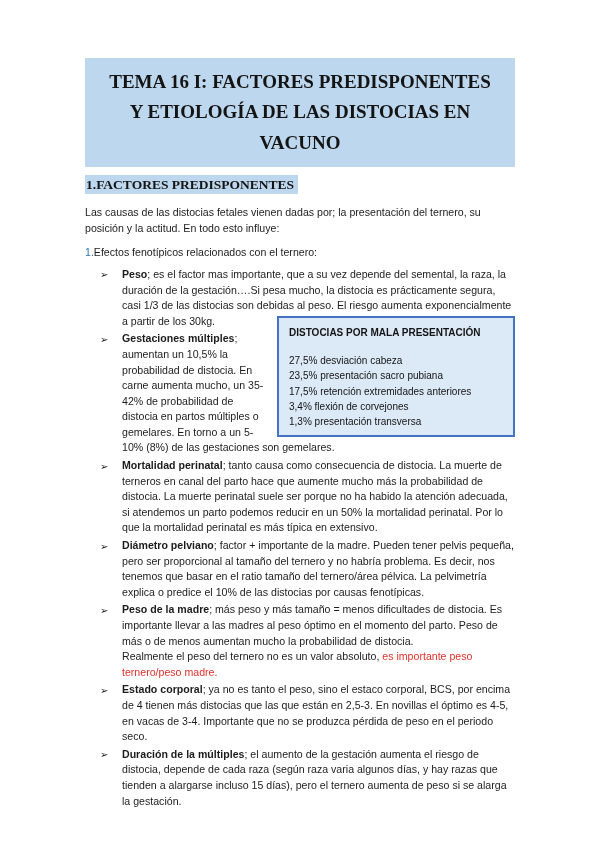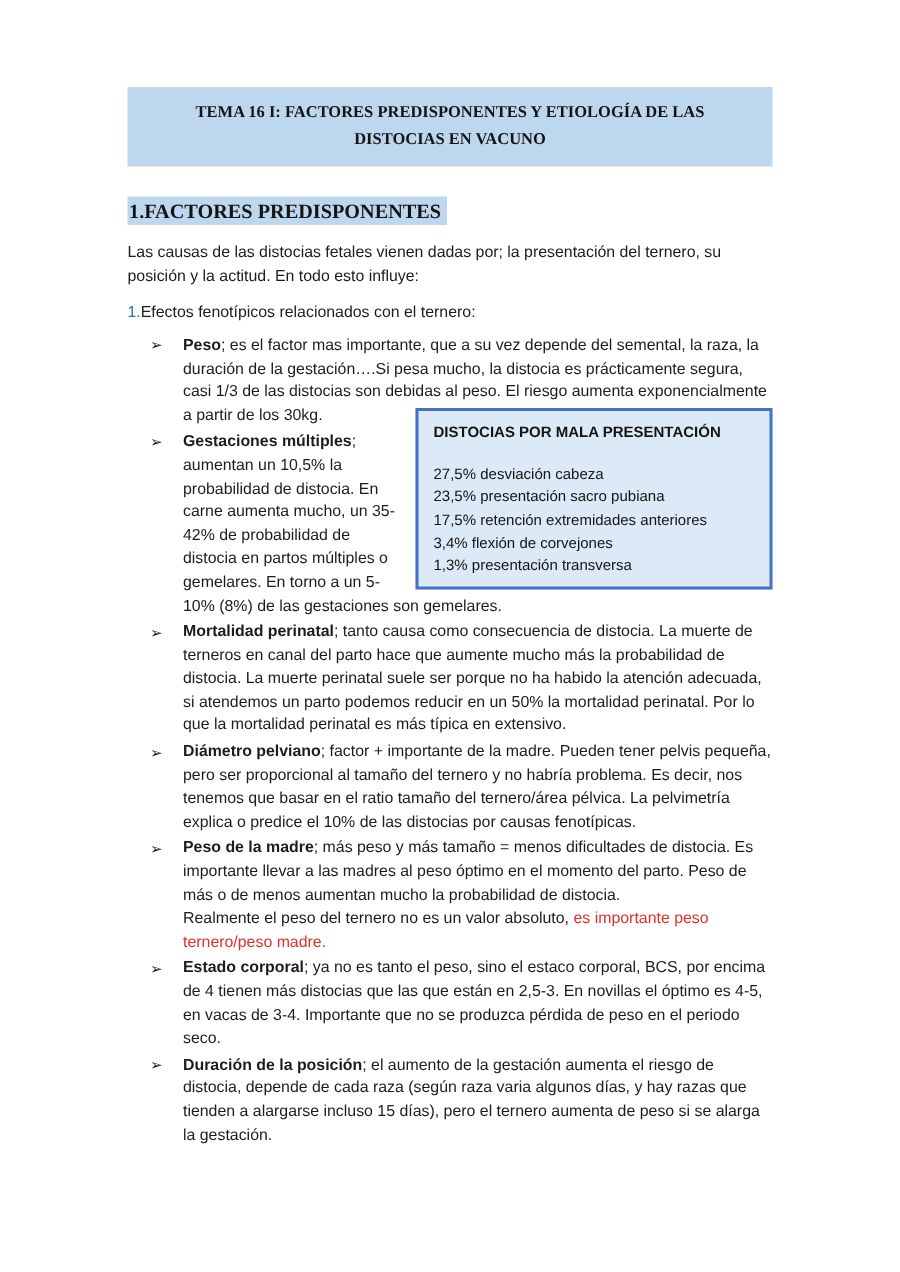--- a/index.html
+++ b/index.html
@@ -9,28 +9,28 @@
     background:#ffffff; color:#1c1c1c;
     font-family:"Liberation Sans", sans-serif;
   }
   .inner { padding:58px 85px 0 85px; }
 
   .title-banner {
     background:#bdd7ee;
     text-align:center;
     font-family:"Liberation Serif", serif;
     font-weight:bold;
-    font-size:11px;
+    font-size:19px;
     line-height:1.6;
     padding:9px 20px;
     color:#141414;
   }
 
   .section-heading {
-    margin-top:22px;
+    margin-top:10px;
     font-family:"Liberation Serif", serif;
     font-weight:bold;
     font-size:13.5px;
     color:#141414;
   }
   .section-heading .hl { background:#bdd7ee; padding:2px 4px 2px 1px; }
 
   .intro {
     margin-top:12px;
     font-size:10.6px;
@@ -130,19 +130,19 @@
         <span><span class="b">Peso de la madre</span><span>; más peso y más tamaño = menos dificultades de distocia. Es importante llevar a las madres al peso óptimo en el momento del parto. Peso de más o de menos aumentan mucho la probabilidad de distocia.</span><br><span>Realmente el peso del ternero no es un valor absoluto, </span><span class="red">es importante peso ternero/peso madre.</span></span>
       </div>
 
       <div class="bullet">
         <span class="marker">➢</span>
         <span><span class="b">Estado corporal</span><span>; ya no es tanto el peso, sino el estaco corporal, BCS, por encima de 4 tienen más distocias que las que están en 2,5-3. En novillas el óptimo es 4-5, en vacas de 3-4. Importante que no se produzca pérdida de peso en el periodo seco.</span></span>
       </div>
 
       <div class="bullet">
         <span class="marker">➢</span>
-        <span><span class="b">Duración de la posición</span><span>; el aumento de la gestación aumenta el riesgo de distocia, depende de cada raza (según raza varia algunos días, y hay razas que tienden a alargarse incluso 15 días), pero el ternero aumenta de peso si se alarga la gestación.</span></span>
+        <span><span class="b">Duración de la múltiples</span><span>; el aumento de la gestación aumenta el riesgo de distocia, depende de cada raza (según raza varia algunos días, y hay razas que tienden a alargarse incluso 15 días), pero el ternero aumenta de peso si se alarga la gestación.</span></span>
       </div>
 
     </div>
 
   </div>
 </div>
 
 </body></html>

